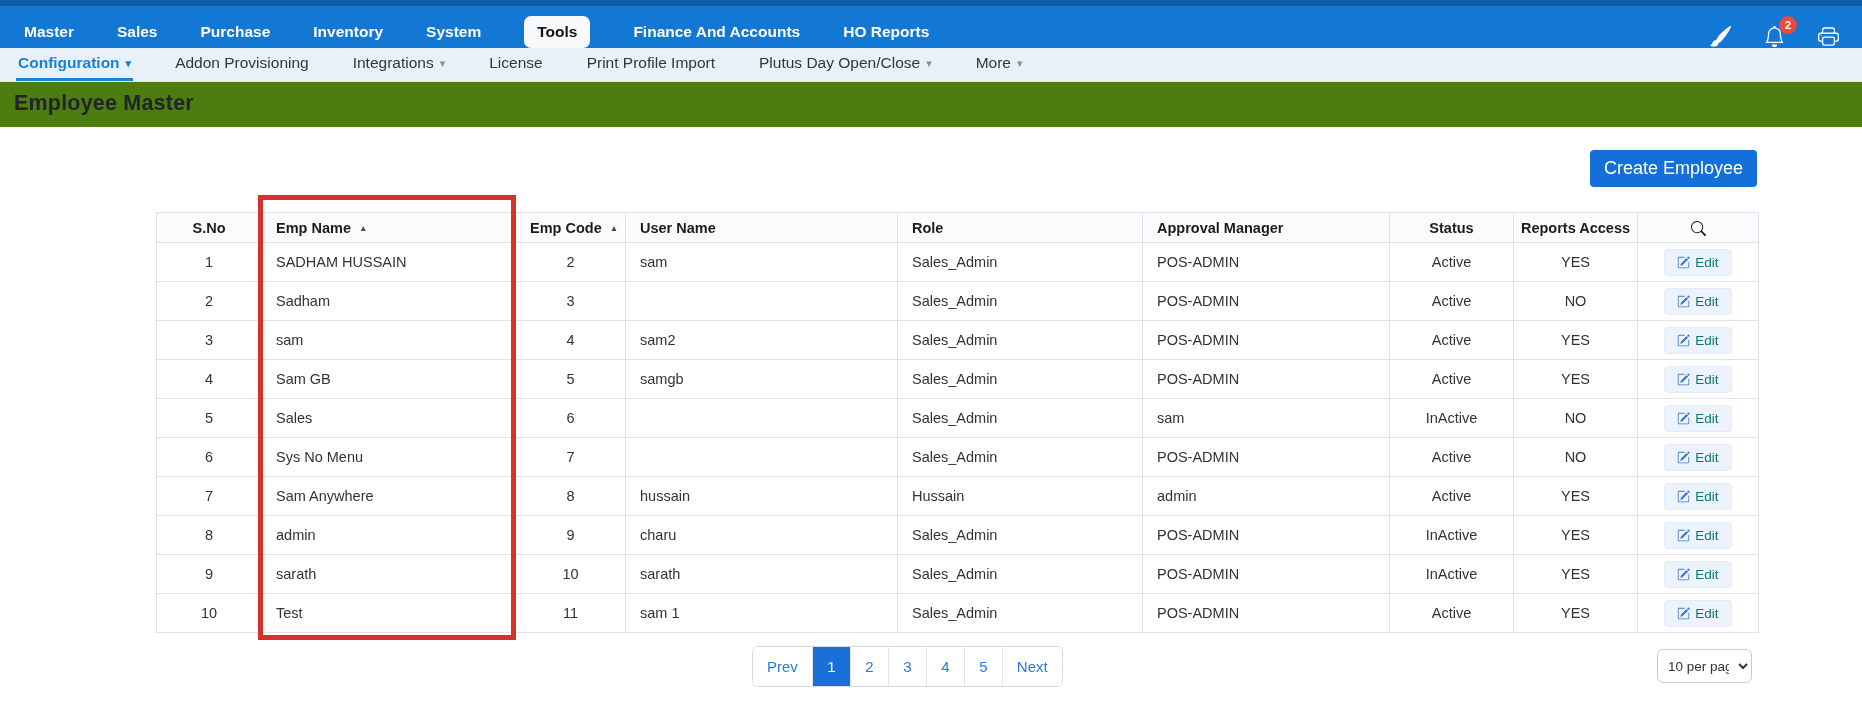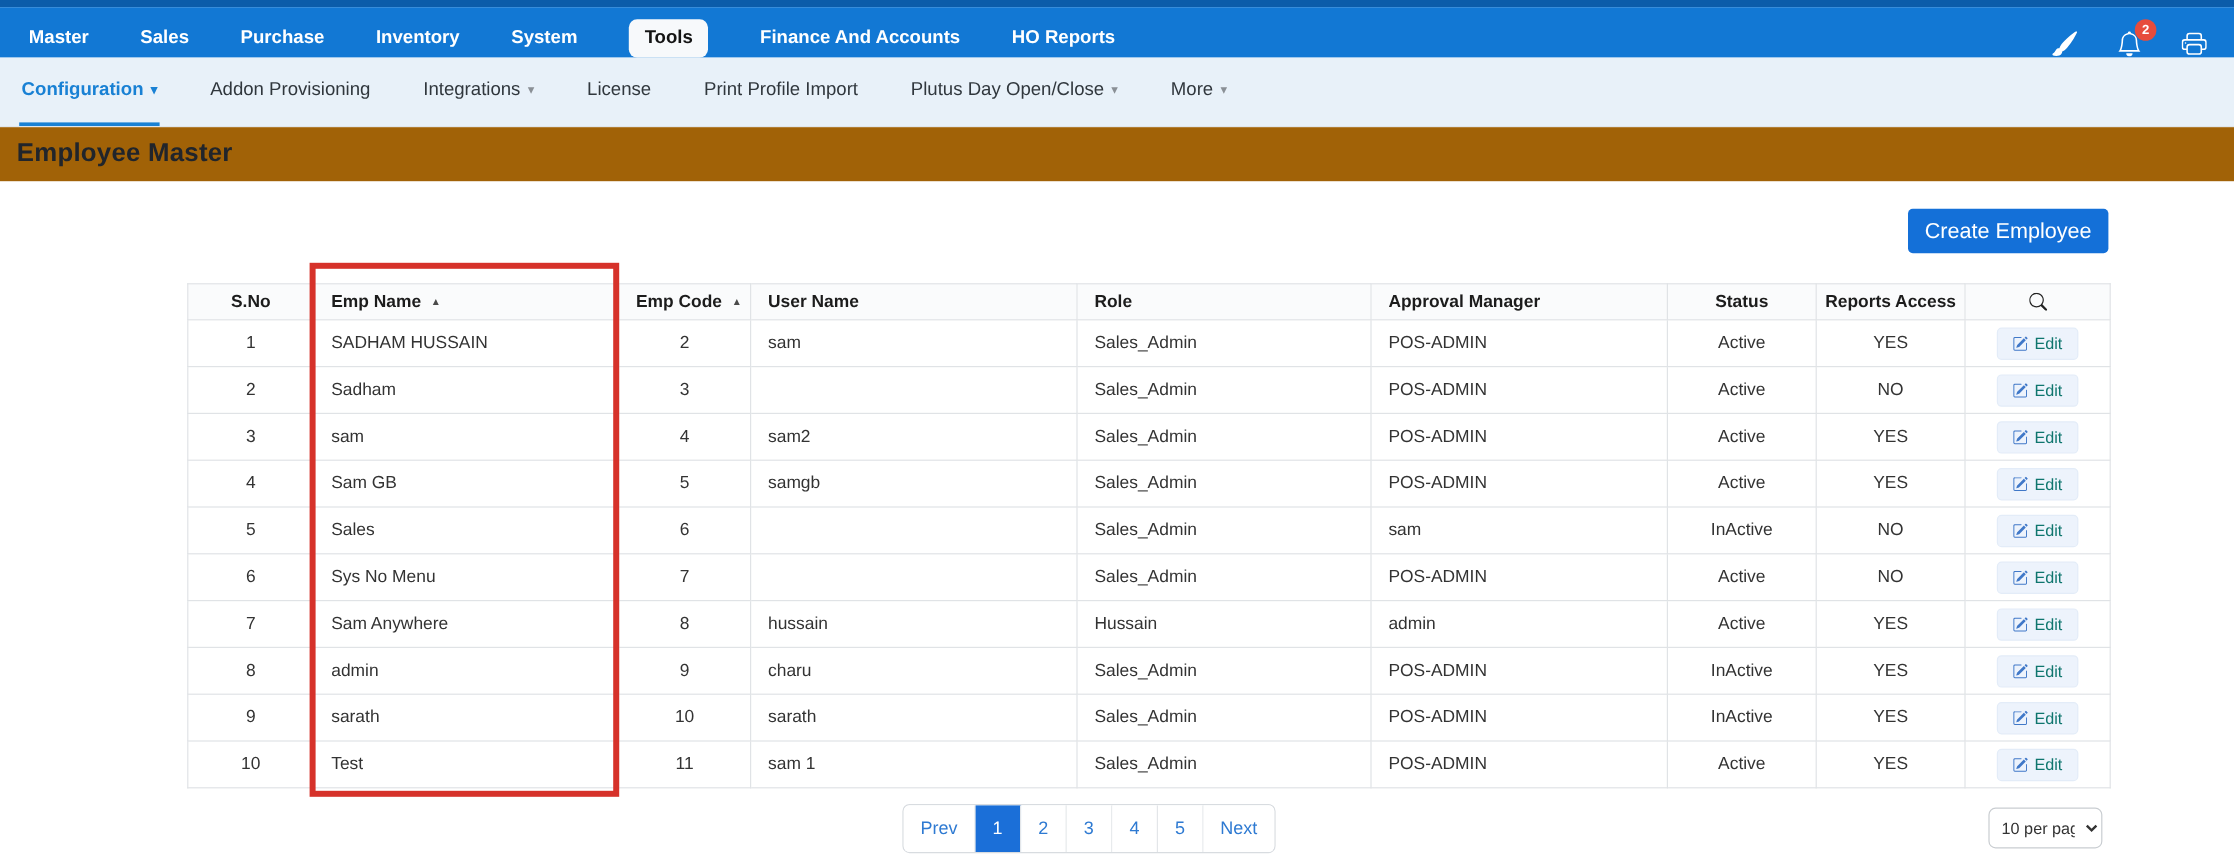--- a/index.html
+++ b/index.html
@@ -34,32 +34,32 @@
   .top-icon { position:relative; width:24px; height:24px; display:flex; align-items:center; justify-content:center; cursor:pointer; }
   .top-icon svg { width:21px; height:21px; fill:#fff; }
   .badge {
     position:absolute; top:-8px; right:-11px; min-width:18px; height:18px;
     background:#e74c3c; color:#fff; border-radius:50%;
     font-size:11px; font-weight:700; display:flex; align-items:center; justify-content:center;
     padding:0 4px;
   }
   
   .subnav {
-    height:58px; background:#e8f1f9; border-bottom:1px solid #dfe6ec;
+    height:34px; background:#e8f1f9; border-bottom:1px solid #dfe6ec;
     display:flex; align-items:stretch; gap:40px; padding:0 0 0 16px;
   }
   .subnav-item {
     display:flex; align-items:center; gap:6px; font-size:15.5px; color:#30373d;
     cursor:pointer; border-bottom:3px solid transparent; padding:0 2px; white-space:nowrap;
   }
   .subnav-item.active { color:#1981d4; border-bottom-color:#1981d4; font-weight:700; }
   .caret { font-size:11px; color:#8a9096; line-height:1; }
   .subnav-item.active .caret { color:#1981d4; }
   
-  .title-band { background:#a16207; padding:9px 0 11px 14px; }
+  .title-band { background:#4d7c0f; padding:9px 0 11px 14px; }
   .title-band h1 { margin:0; font-size:21.5px; font-weight:700; color:#21252b; letter-spacing:.2px; }
   
   .create-row { margin-top:23px; padding-right:105px; display:flex; justify-content:flex-end; }
   .create-btn {
     background:#1470d8; color:#fff; border:none; border-radius:4px;
     font-size:18px; padding:8px 14px; cursor:pointer;
     font-family:"Liberation Sans", sans-serif;
   }
   .table-wrap { position:relative; width:1602px; margin:25px 0 0 156px; }
   table { border-collapse:collapse; table-layout:fixed; width:1602px; }

